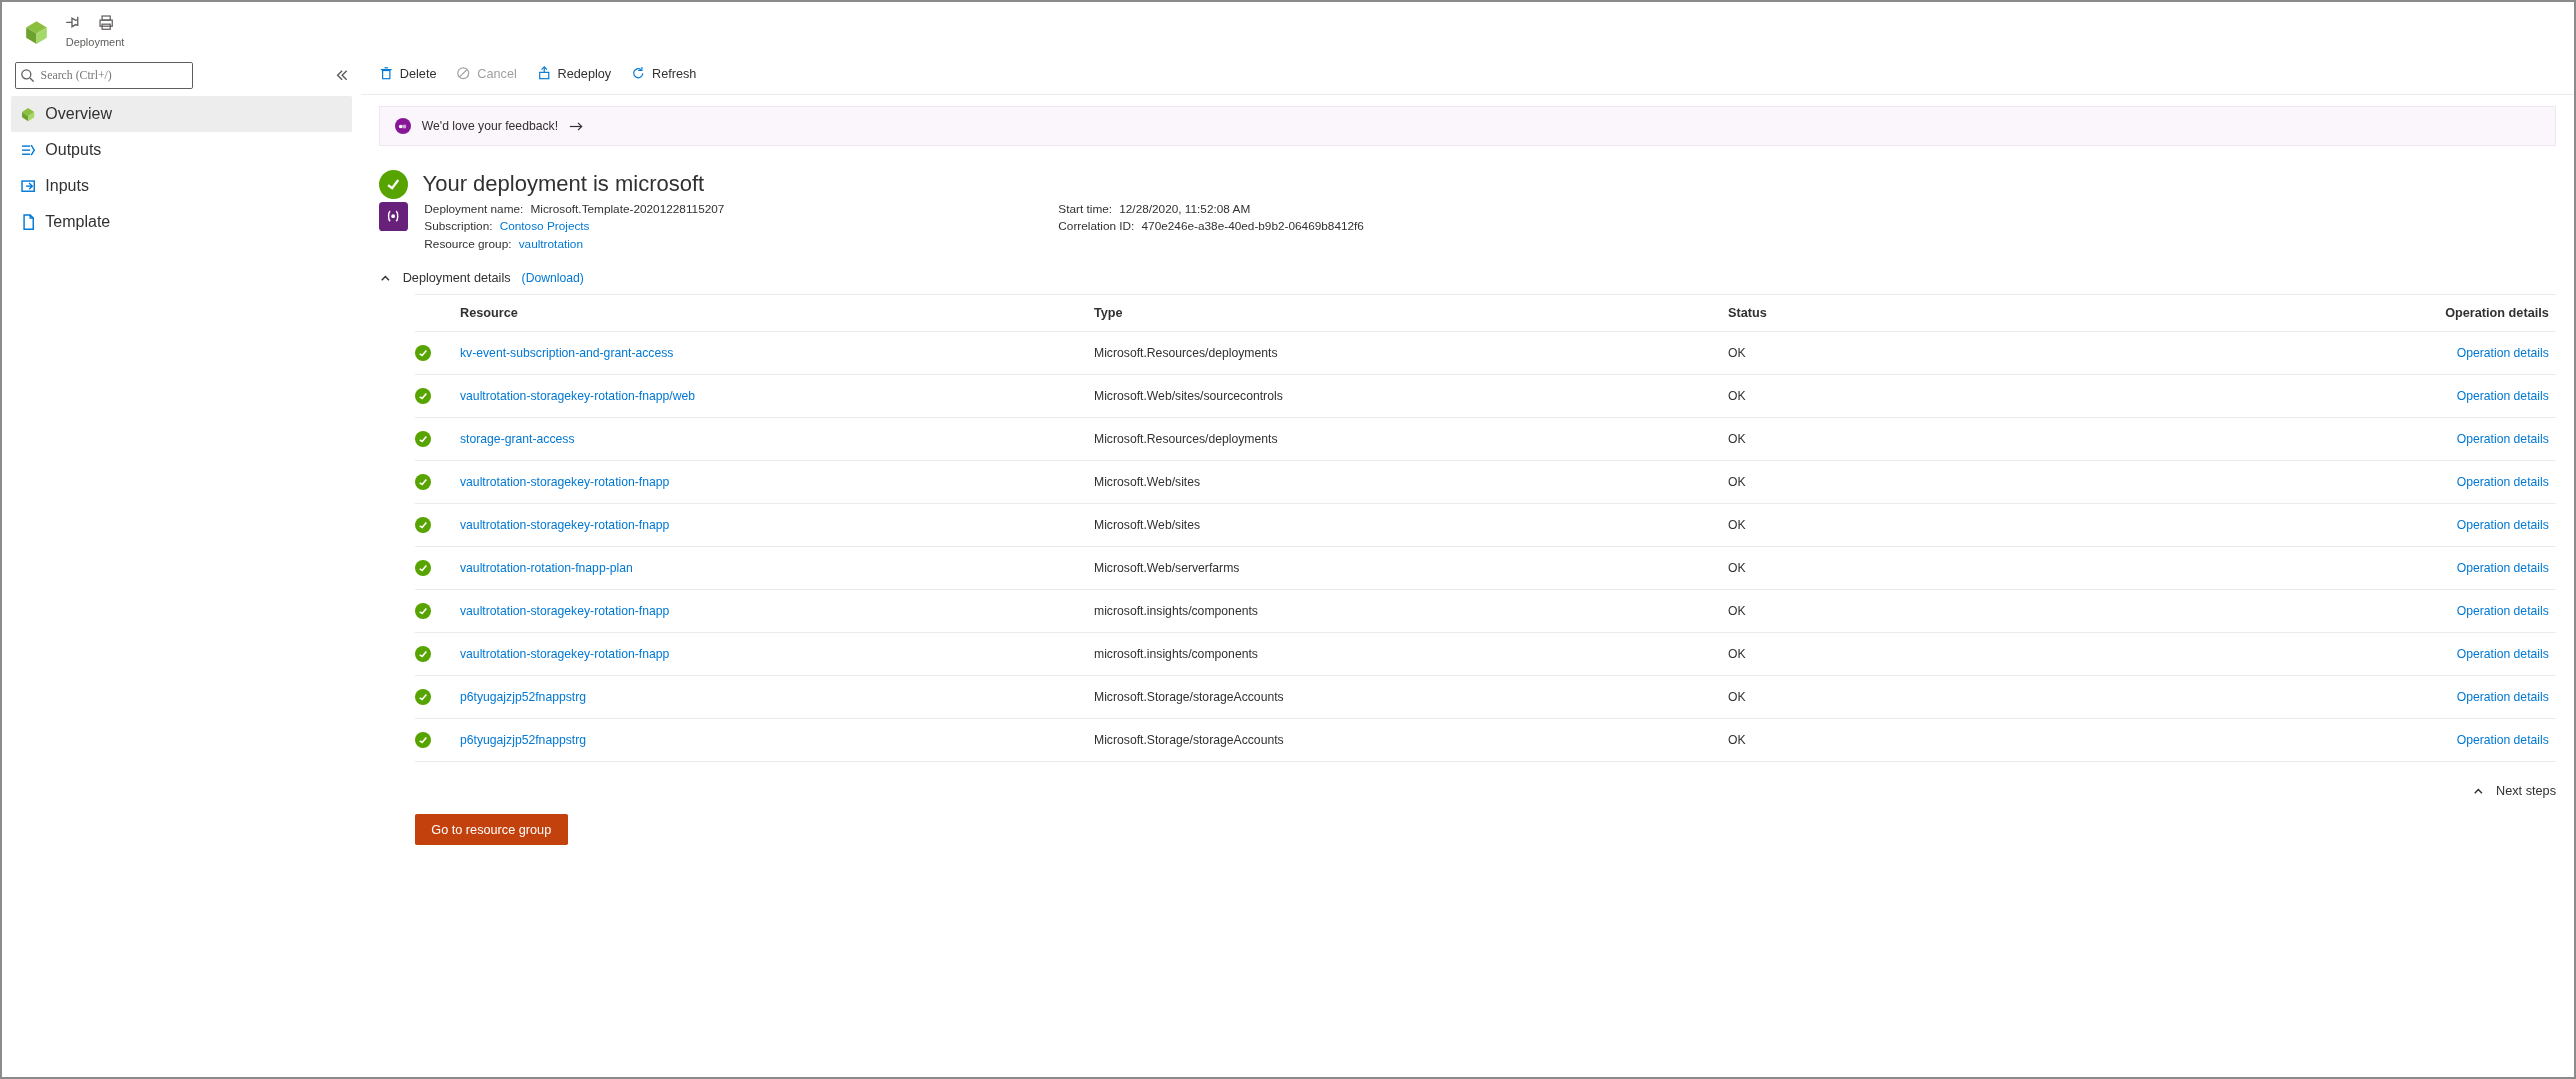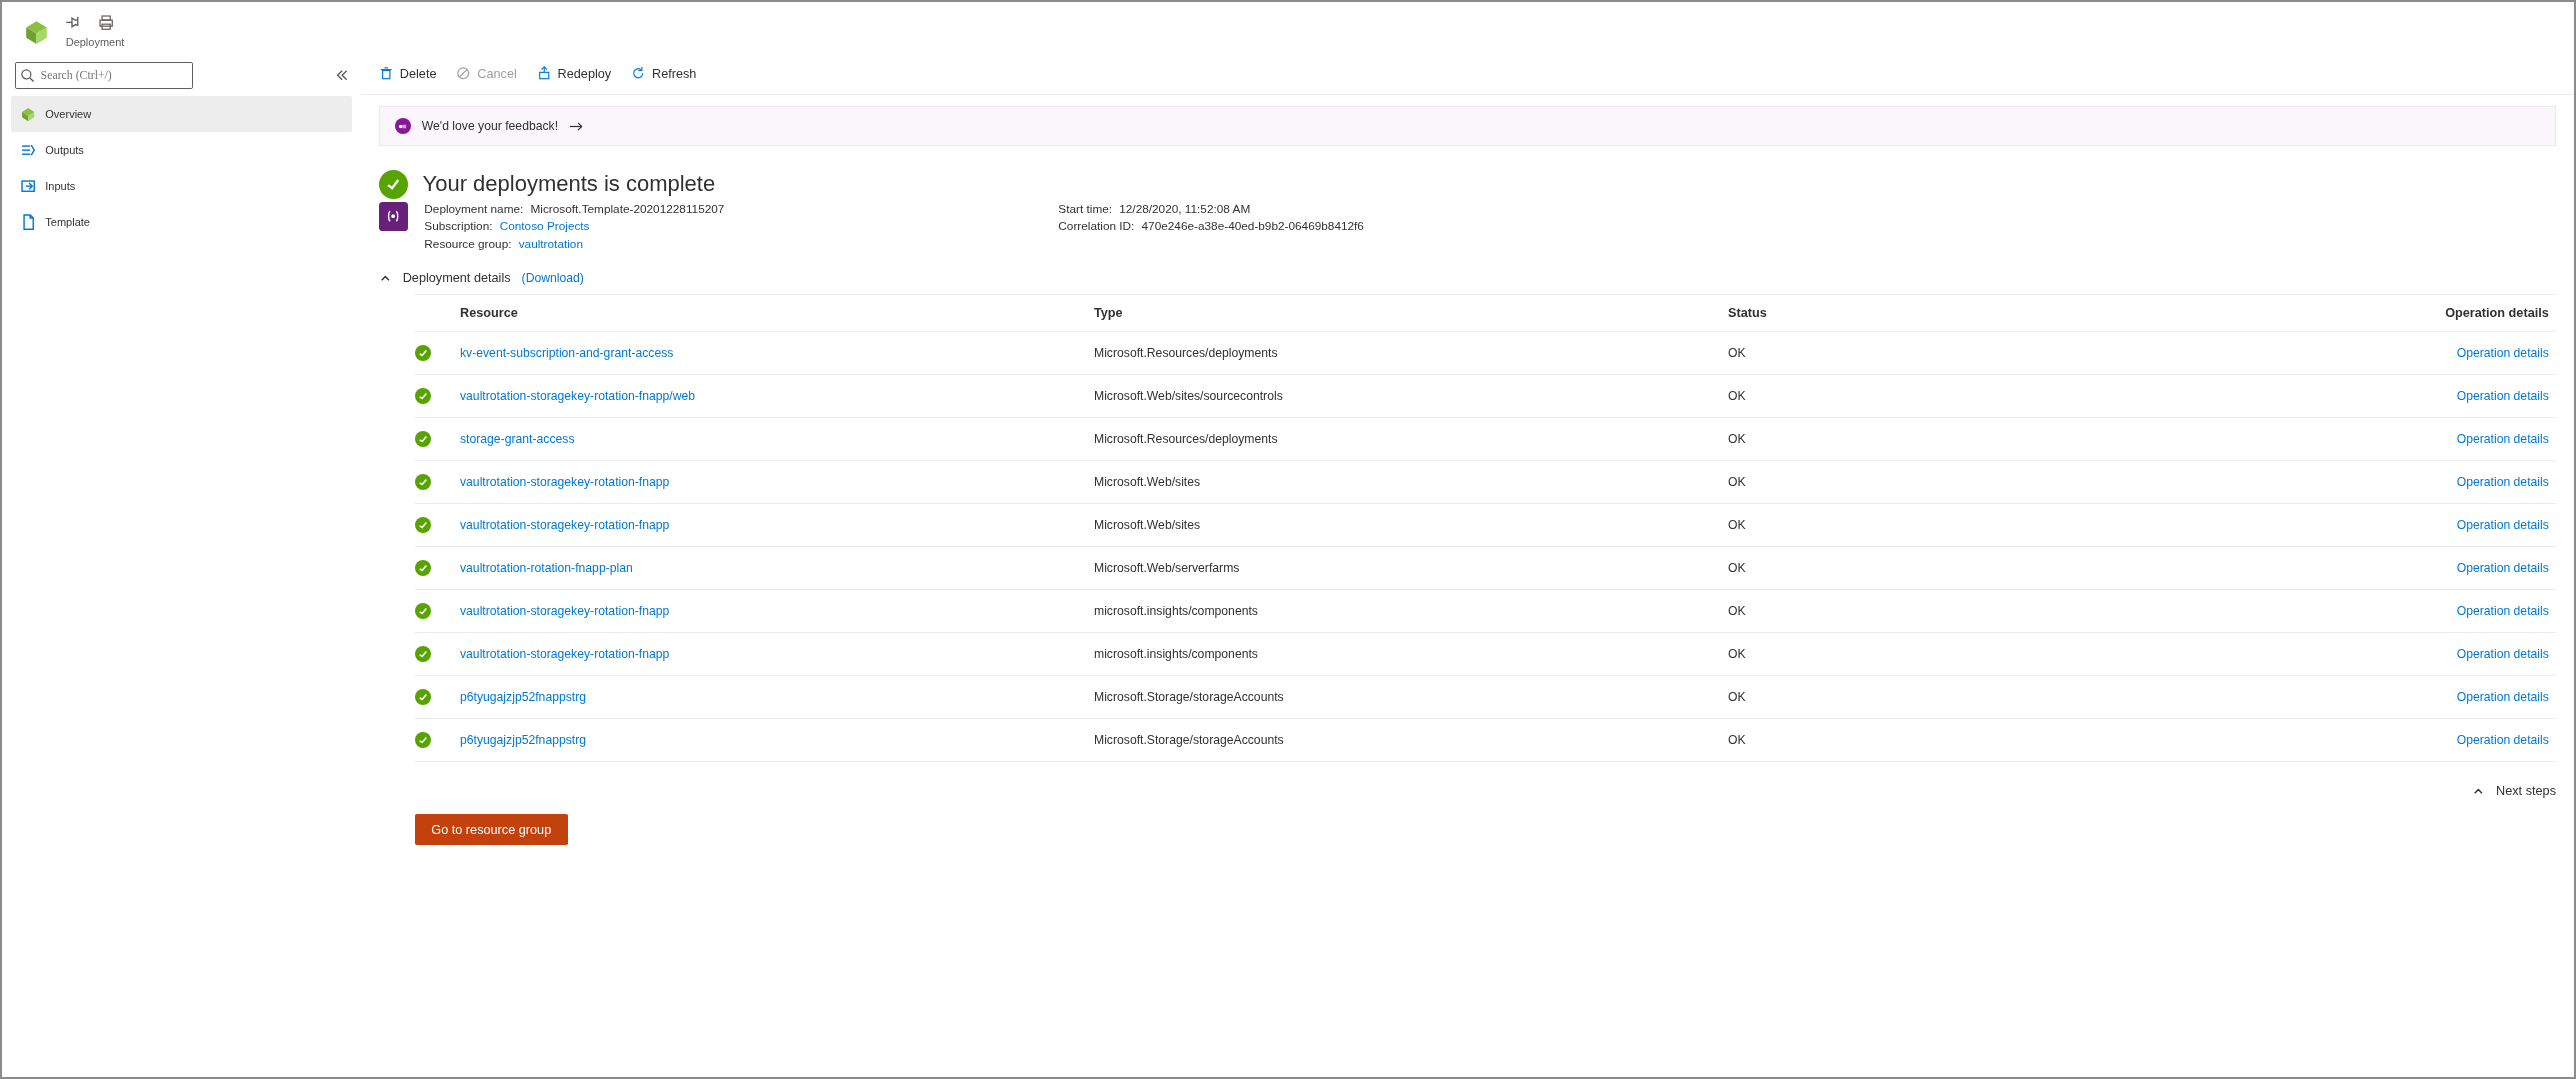--- a/index.html
+++ b/index.html
@@ -45,21 +45,21 @@
     background: #fff;
     font-family: Liberation Serif, serif;
   }
   .search-wrap { position:relative; flex:1; }
   .search-wrap .si { position:absolute; left:5.4px; top:5.4px; width:14.5px; height:14.5px; color:#605e5c;}
   .collapse-icon { width:14.5px;height:14.5px; color:#605e5c; cursor:pointer;}
   .nav-item {
     display:flex; align-items:center; gap:9px;
     height:36px; padding:0 9px;
     cursor:pointer; border-radius:1.8px;
-    font-size:11px;
+    font-size:16px;
   }
   .nav-item.active { background:#ededed; }
   .nav-icon { width:16.3px; height:16.3px; flex-shrink:0; }
 
   .main {
     flex:1;
     border-left: none;
     padding: 0;
   }
   .toolbar {
@@ -296,21 +296,21 @@
           <polyline points="10,1 14,5 10,9"></polyline>
         </svg>
     </div>
 
     <div class="status-block">
       <span class="status-check">
         <svg viewBox="0 0 16 16" fill="none" stroke="currentColor" stroke-width="2.3">
             <polyline points="3,9 7,12 13,4"></polyline>
           </svg>
       </span>
-      <span class="status-title">Your deployments is complete</span>
+      <span class="status-title">Your deployment is microsoft</span>
     </div>
 
     <div class="meta-block">
       <span class="arm-icon">
         <svg viewBox="0 0 16 16" fill="none" stroke="currentColor" stroke-width="1.4">
             <path d="M5 3c-2 2-2 8 0 10M11 3c2 2 2 8 0 10"></path>
             <circle cx="8" cy="8" r="1.2" fill="currentColor"></circle>
           </svg>
       </span>
       <div class="meta-grid">

